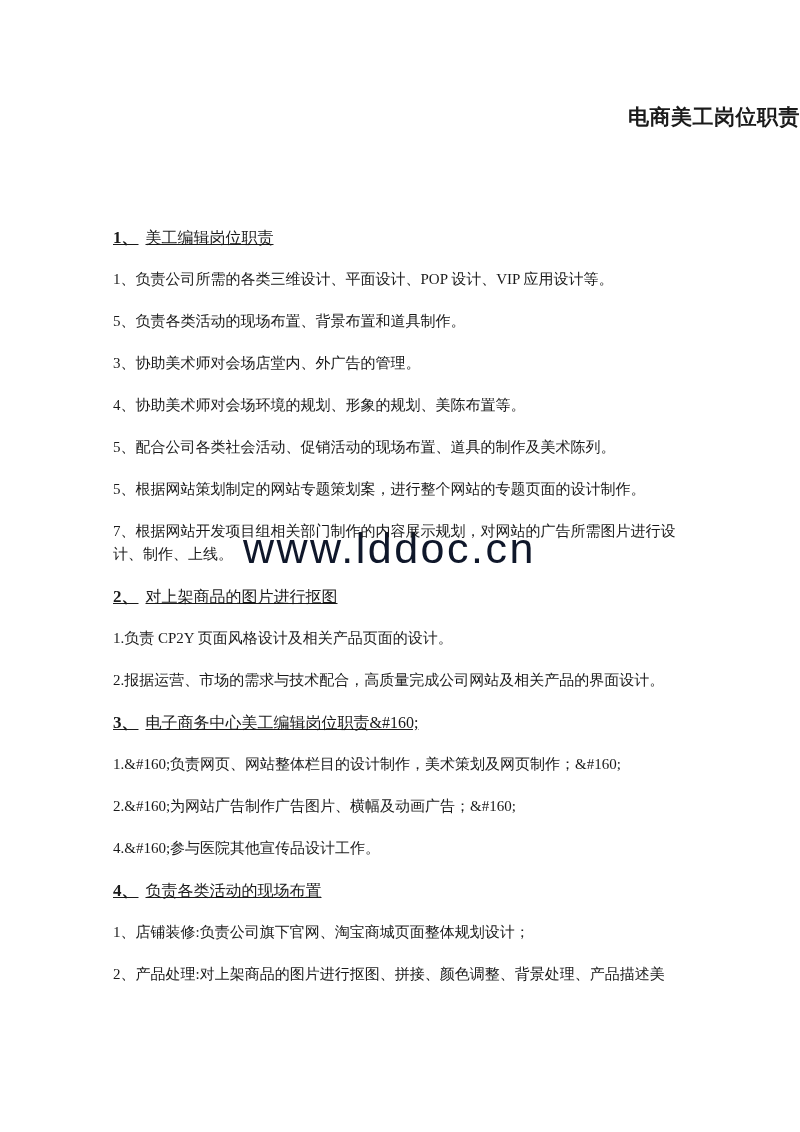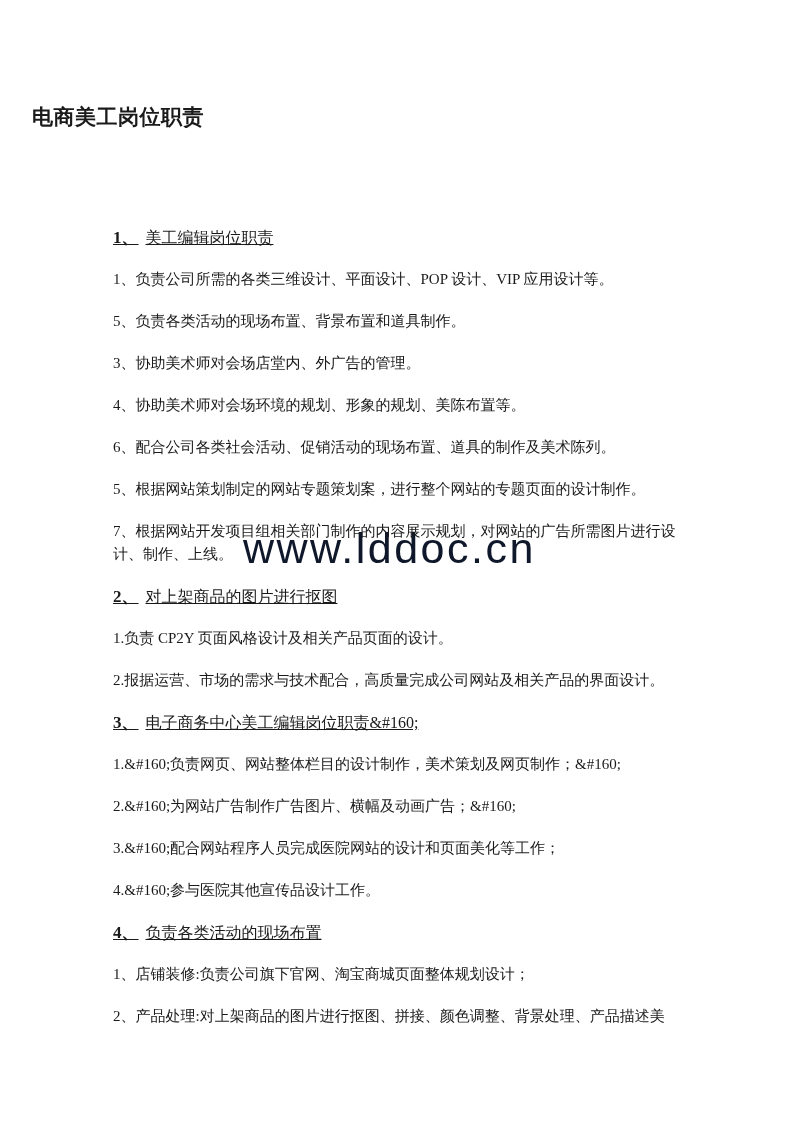--- a/index.html
+++ b/index.html
@@ -28,21 +28,21 @@
     letter-spacing: 2.5px;
     color: #0f172a;
     z-index: 0;
     user-select: none;
     white-space: nowrap;
   }
   .doc-title {
     position: relative;
     z-index: 1;
     margin: 0;
-    text-align: left;
+    text-align: right;
     font-size: 21px;
     line-height: 30px;
     font-weight: bold;
     letter-spacing: 0.5px;
     padding-left: 32px;
   }
   .content {
     position: relative;
     z-index: 1;
     margin: 94px 101px 0 113px;
@@ -73,32 +73,31 @@
 
   <h1 class="doc-title">电商美工岗位职责</h1>
 
   <div class="content">
 
     <p class="heading"><span class="num">1、</span><span>美工编辑岗位职责</span></p>
     <p class="para">1、负责公司所需的各类三维设计、平面设计、POP 设计、VIP 应用设计等。</p>
     <p class="para">5、负责各类活动的现场布置、背景布置和道具制作。</p>
     <p class="para">3、协助美术师对会场店堂内、外广告的管理。</p>
     <p class="para">4、协助美术师对会场环境的规划、形象的规划、美陈布置等。</p>
-    <p class="para">6、配合公司各类社会活动、促销活动的现场布置、道具的制作及美术陈列。</p>
+    <p class="para">5、配合公司各类社会活动、促销活动的现场布置、道具的制作及美术陈列。</p>
     <p class="para">5、根据网站策划制定的网站专题策划案，进行整个网站的专题页面的设计制作。</p>
     <p class="para">7、根据网站开发项目组相关部门制作的内容展示规划，对网站的广告所需图片进行设计、制作、上线。</p>
 
     <p class="heading"><span class="num">2、</span><span>对上架商品的图片进行抠图</span></p>
     <p class="para">1.负责 CP2Y 页面风格设计及相关产品页面的设计。</p>
     <p class="para">2.报据运营、市场的需求与技术配合，高质量完成公司网站及相关产品的界面设计。</p>
 
     <p class="heading"><span class="num">3、</span><span>电子商务中心美工编辑岗位职责&amp;#160;</span></p>
     <p class="para">1.&amp;#160;负责网页、网站整体栏目的设计制作，美术策划及网页制作；&amp;#160;</p>
     <p class="para">2.&amp;#160;为网站广告制作广告图片、横幅及动画广告；&amp;#160;</p>
-    <p class="para">3.&amp;#160;配合网站程序人员完成医院网站的设计和页面美化等工作；</p>
     <p class="para">4.&amp;#160;参与医院其他宣传品设计工作。</p>
 
     <p class="heading"><span class="num">4、</span><span>负责各类活动的现场布置</span></p>
     <p class="para">1、店铺装修:负责公司旗下官网、淘宝商城页面整体规划设计；</p>
     <p class="para">2、产品处理:对上架商品的图片进行抠图、拼接、颜色调整、背景处理、产品描述美</p>
 
   </div>
 </div>
 
 </body></html>

